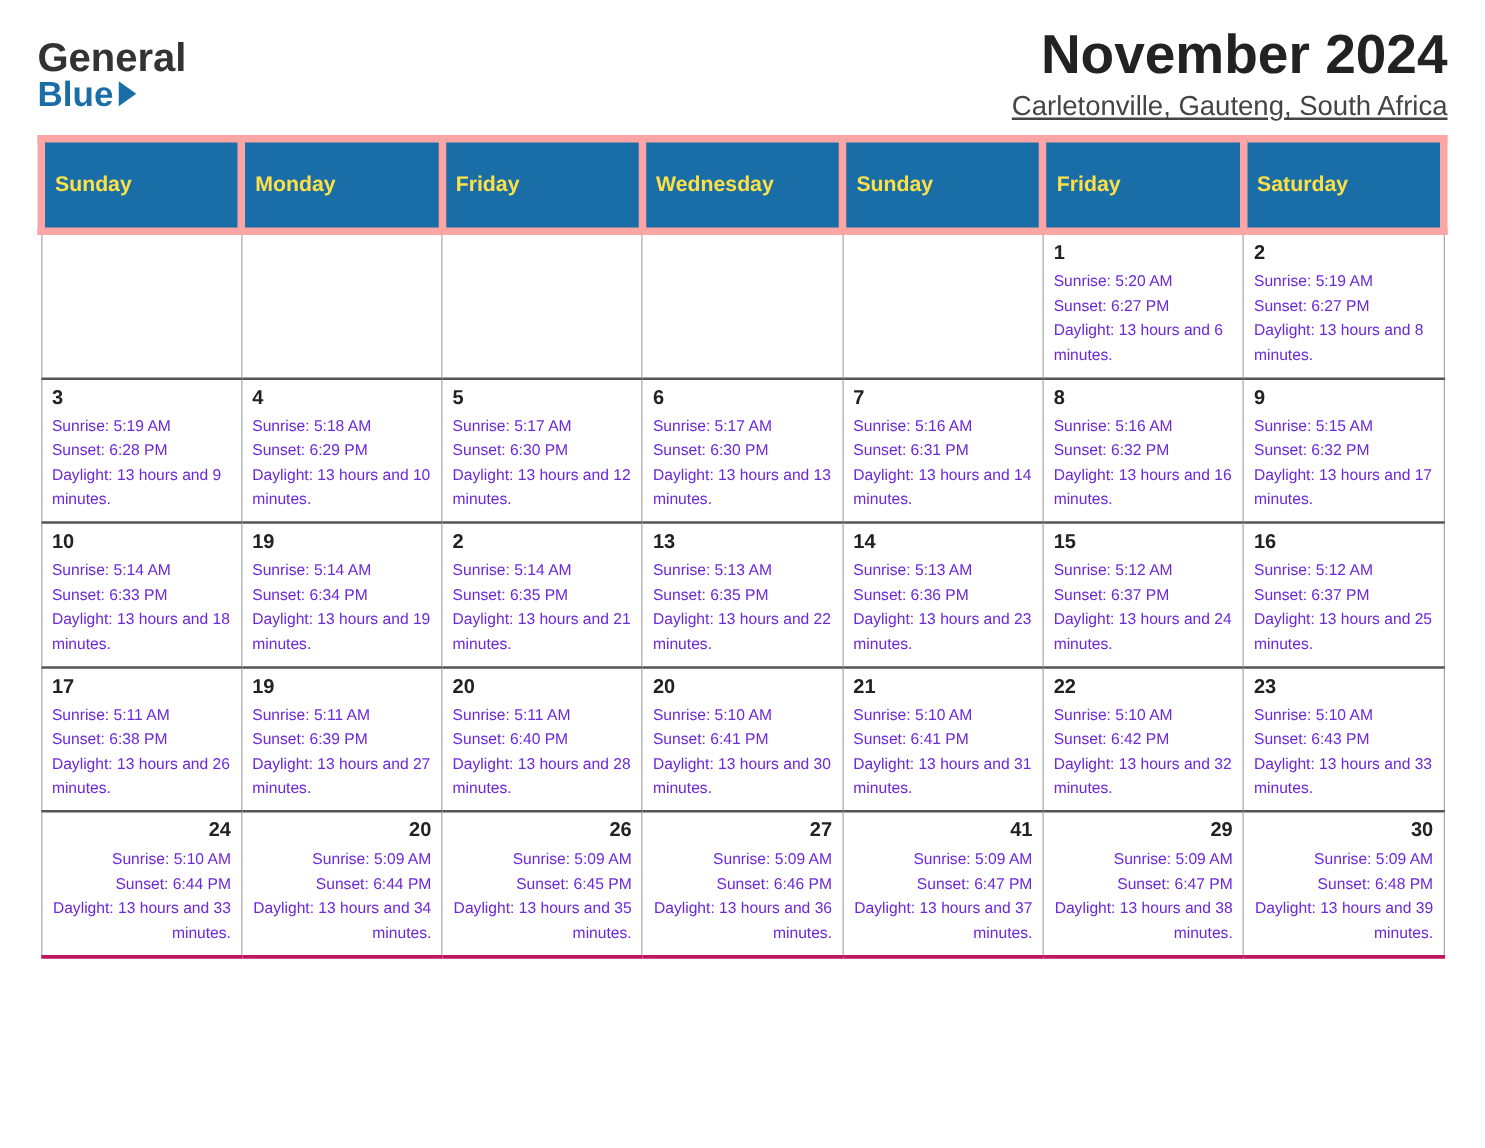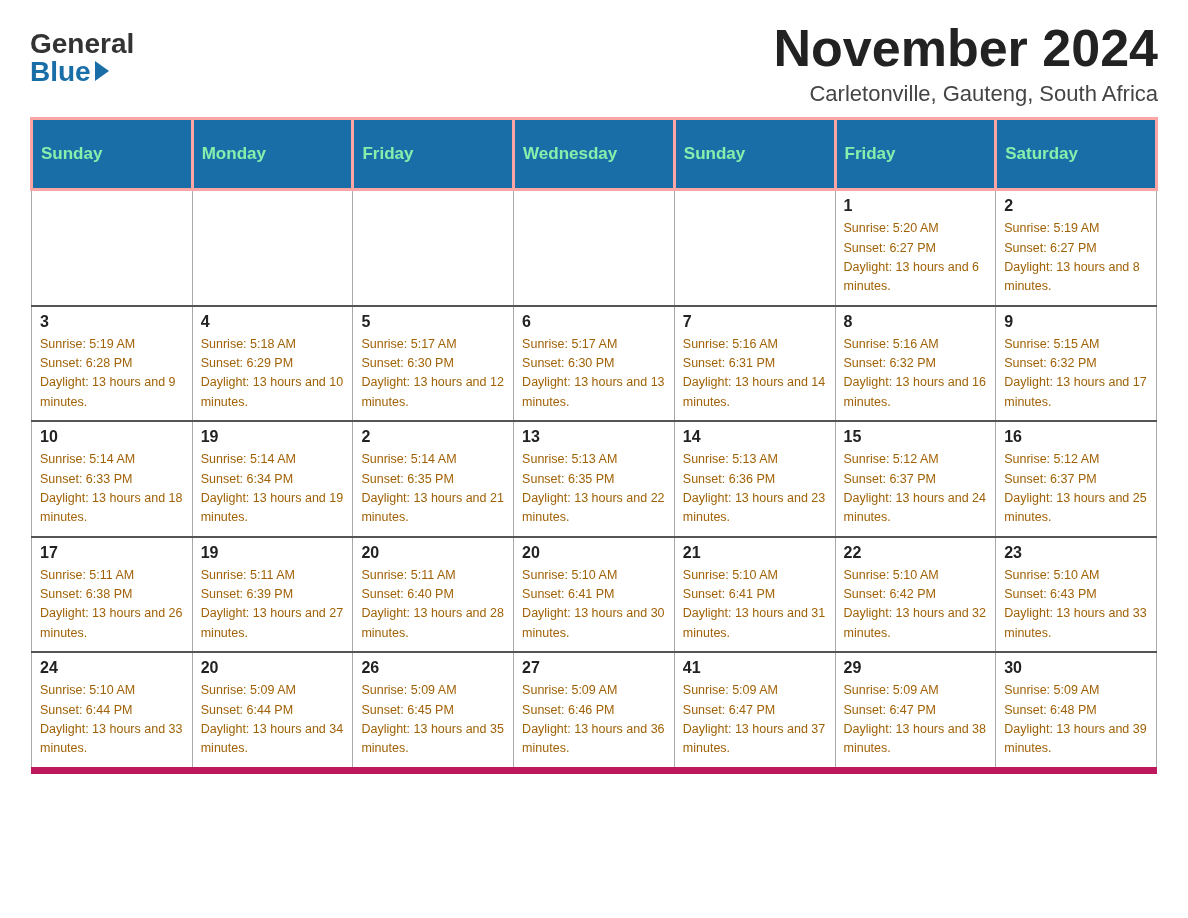--- a/index.html
+++ b/index.html
@@ -17,21 +17,21 @@
       align-items: flex-start;
       margin-bottom: 10px;
     }
     .logo {
       display: flex;
       flex-direction: column;
       align-items: flex-start;
       margin-top: 10px;
     }
     .logo-text-general {
-      font-size: 28px;
+      font-size: 32px;
       font-weight: bold;
       color: #333;
       line-height: 1;
     }
     .logo-text-blue {
       font-size: 28px;
       font-weight: bold;
       color: #1a6ea8;
       line-height: 1;
       display: flex;
@@ -45,67 +45,69 @@
       border-left: 14px solid #1a6ea8;
       border-top: 10px solid transparent;
       border-bottom: 10px solid transparent;
       margin-left: 4px;
       margin-bottom: 2px;
     }
     .title-block {
       text-align: right;
     }
     .month-title {
-      font-size: 52px;
+      font-size: 44px;
       font-weight: bold;
       color: #222;
       line-height: 1.1;
     }
     .location-title {
       font-size: 22px;
       color: #444;
       margin-top: 4px;
+      text-decoration: underline;
     }
     .calendar-table {
       width: 100%;
       border-collapse: collapse;
       margin-top: 8px;
     }
     .calendar-table thead tr th {
       background-color: #1a6ea8;
-      color: #86efac;
+      color: #fde047;
       font-size: 17px;
       font-weight: bold;
       padding: 24px 8px;
       text-align: left;
-      border: 3px solid #fca5a5;
+      border: 6px solid #fca5a5;
     }
     .calendar-table tbody tr td {
       vertical-align: top;
       border: 1px solid #aaa;
       border-bottom: 2px solid #555;
       padding: 6px 8px 8px 8px;
       width: 14.28%;
       min-height: 90px;
       background: #fff;
       font-size: 13px;
       color: #222;
     }
     .calendar-table tbody tr:last-child td {
-      border-bottom: 7px solid #be185d;
+      border-bottom: 3px solid #be185d;
+      text-align: right;
     }
     .day-number {
       font-size: 16px;
       font-weight: bold;
       color: #222;
       margin-bottom: 4px;
     }
     .day-info {
       font-size: 12.5px;
-      color: #a16207;
+      color: #6d28d9;
       line-height: 1.55;
     }
     .empty-cell {
       background: #f5f5f5;
     }
   </style>
 </head>
 <body>
 
 <div class="header-row">

